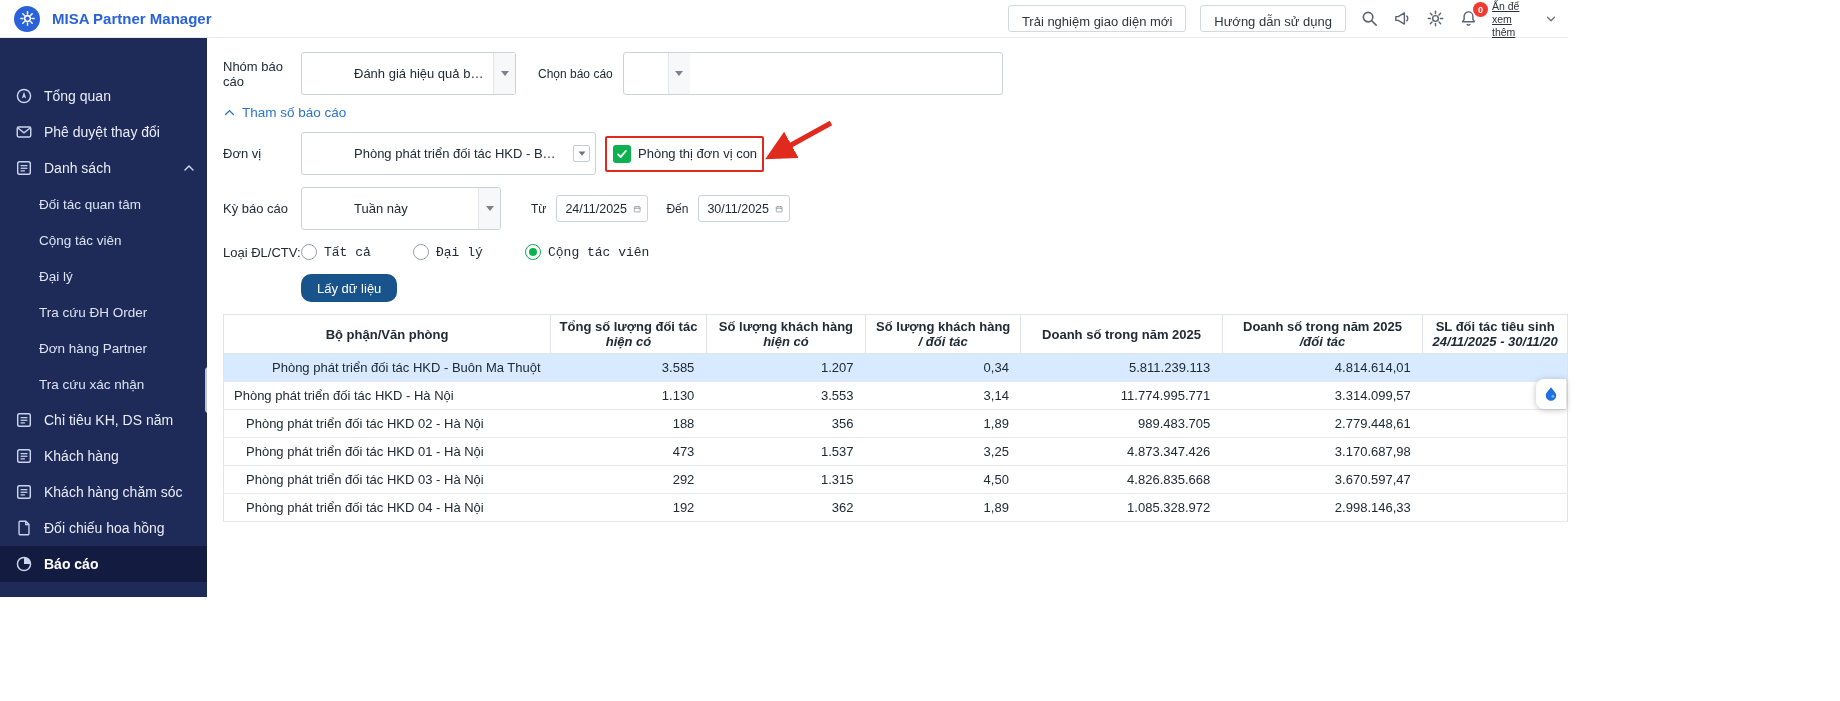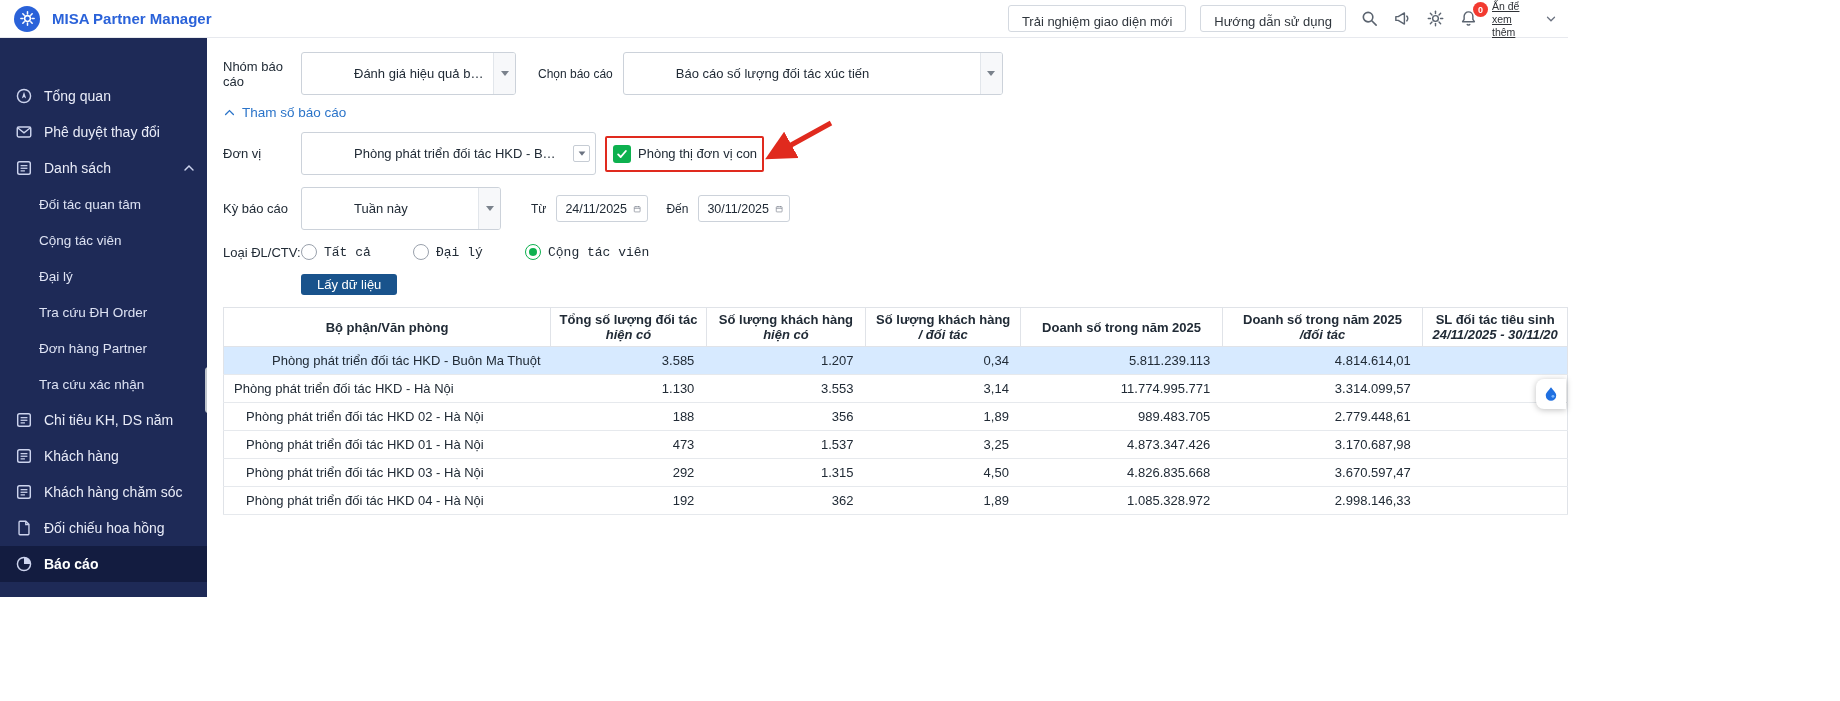--- a/index.html
+++ b/index.html
@@ -130,22 +130,22 @@
   .radio-circle{
     width:16px;height:16px;border-radius:50%;border:1.5px solid #9aa1ac;background:#fff;
     display:flex;align-items:center;justify-content:center;flex-shrink:0;
   }
   .radio-item.checked .radio-circle{border-color:var(--success-green);}
   .radio-dot{width:8px;height:8px;border-radius:50%;background:transparent;}
   .radio-item.checked .radio-dot{background:var(--success-green);}
   .radio-label{font-size:13px;}
 
   .primary-btn{
-    margin-left:78px;background:var(--primary-button);color:#fff;border:none;border-radius:3px;
-    height:21px;padding:0 16px;font-size:13px;font-family:inherit;cursor:pointer;margin-bottom:10px;
+    margin-left:78px;background:var(--primary-button);color:#fff;border:none;border-radius:10px;
+    height:28px;padding:0 16px;font-size:13px;font-family:inherit;cursor:pointer;margin-bottom:10px;
   }
 
   
   table.report{border-collapse:collapse;table-layout:fixed;margin-top:2px;}
   table.report th{
     border:1px solid #e0e3e8;font-size:13px;font-weight:700;text-align:center;
     padding:4px 8px;vertical-align:middle;background:#fff;cursor:pointer;
   }
   .th-line2{font-style:italic;}
   table.report td{
@@ -342,21 +342,20 @@
     <div class="frow">
       <span class="flabel">Nhóm báo cáo</span>
       <div class="sel" style="width:215px;">
         <span class="sel-val">Đánh giá hiệu quả bán hàng</span>
         <span class="sel-seg">
             <span class="caret-dn"></span>
           </span>
       </div>
       <span class="inline-label" style="margin-left:22px;">Chọn báo cáo</span>
       <div class="sel" style="width:380px;">
-        <span class="sel-val">Báo cáo số lượng đối tác xúc tiến</span>
         <span class="sel-seg">
             <span class="caret-dn"></span>
           </span>
       </div>
     </div>
 
     
     <div class="params-toggle">
       <svg viewBox="0 0 20 20">
           <path d="M4 13 L10 7 L16 13" fill="none" stroke="currentColor" stroke-width="2" stroke-linecap="round"></path>

